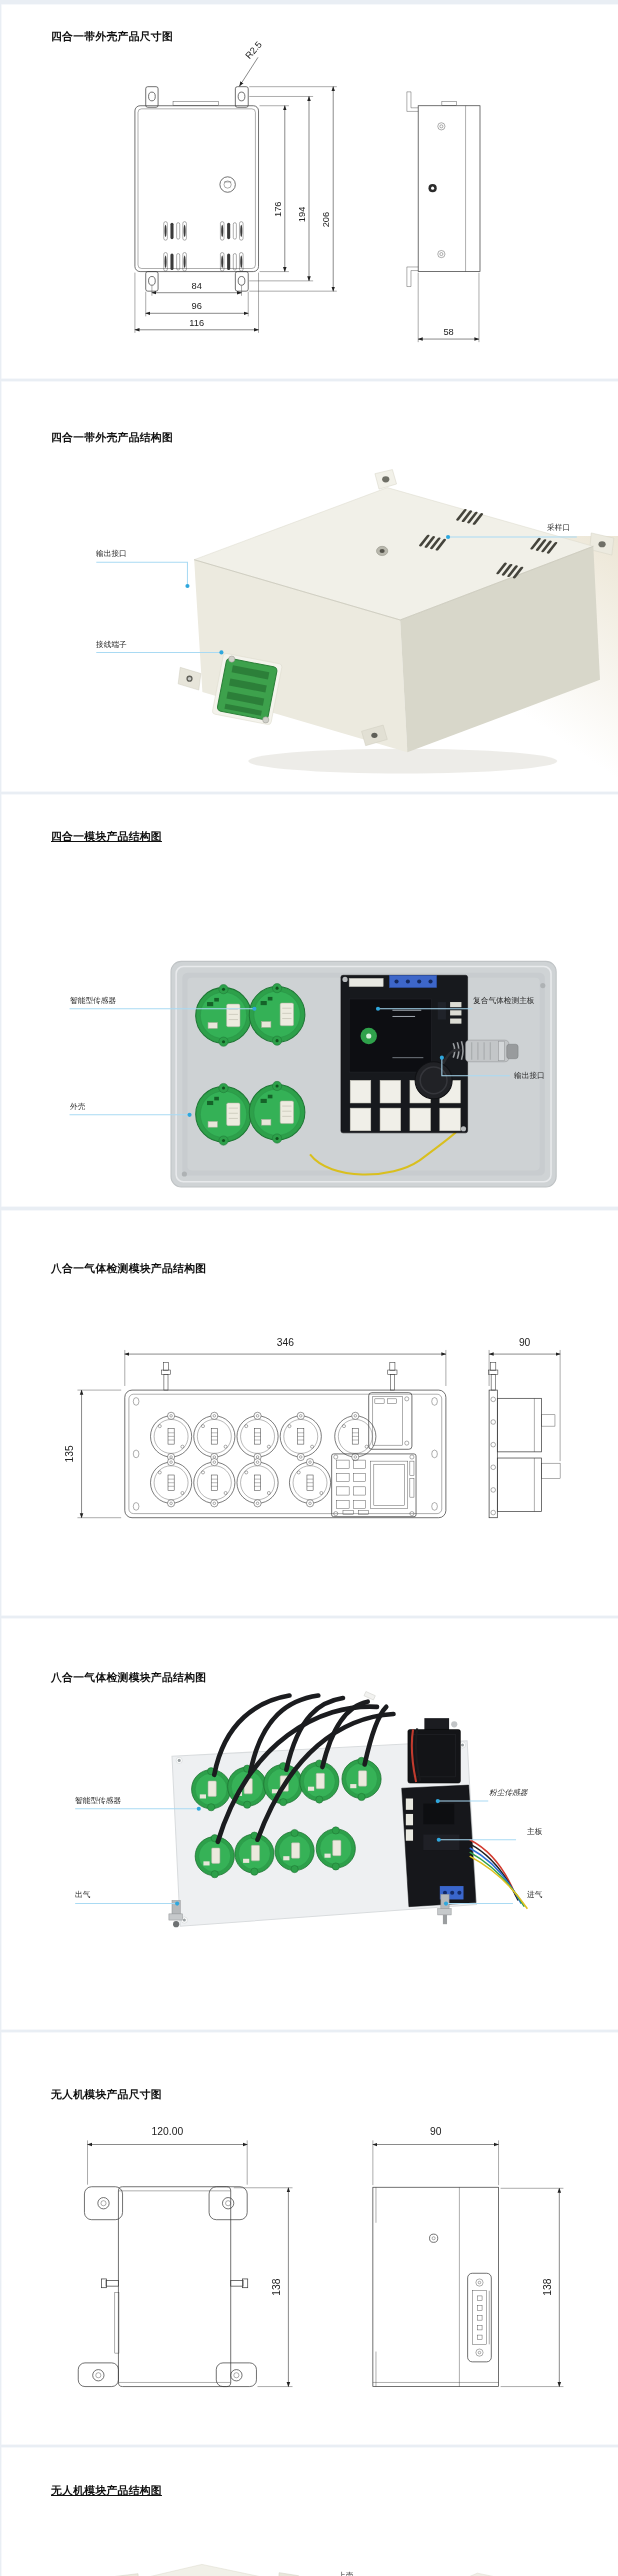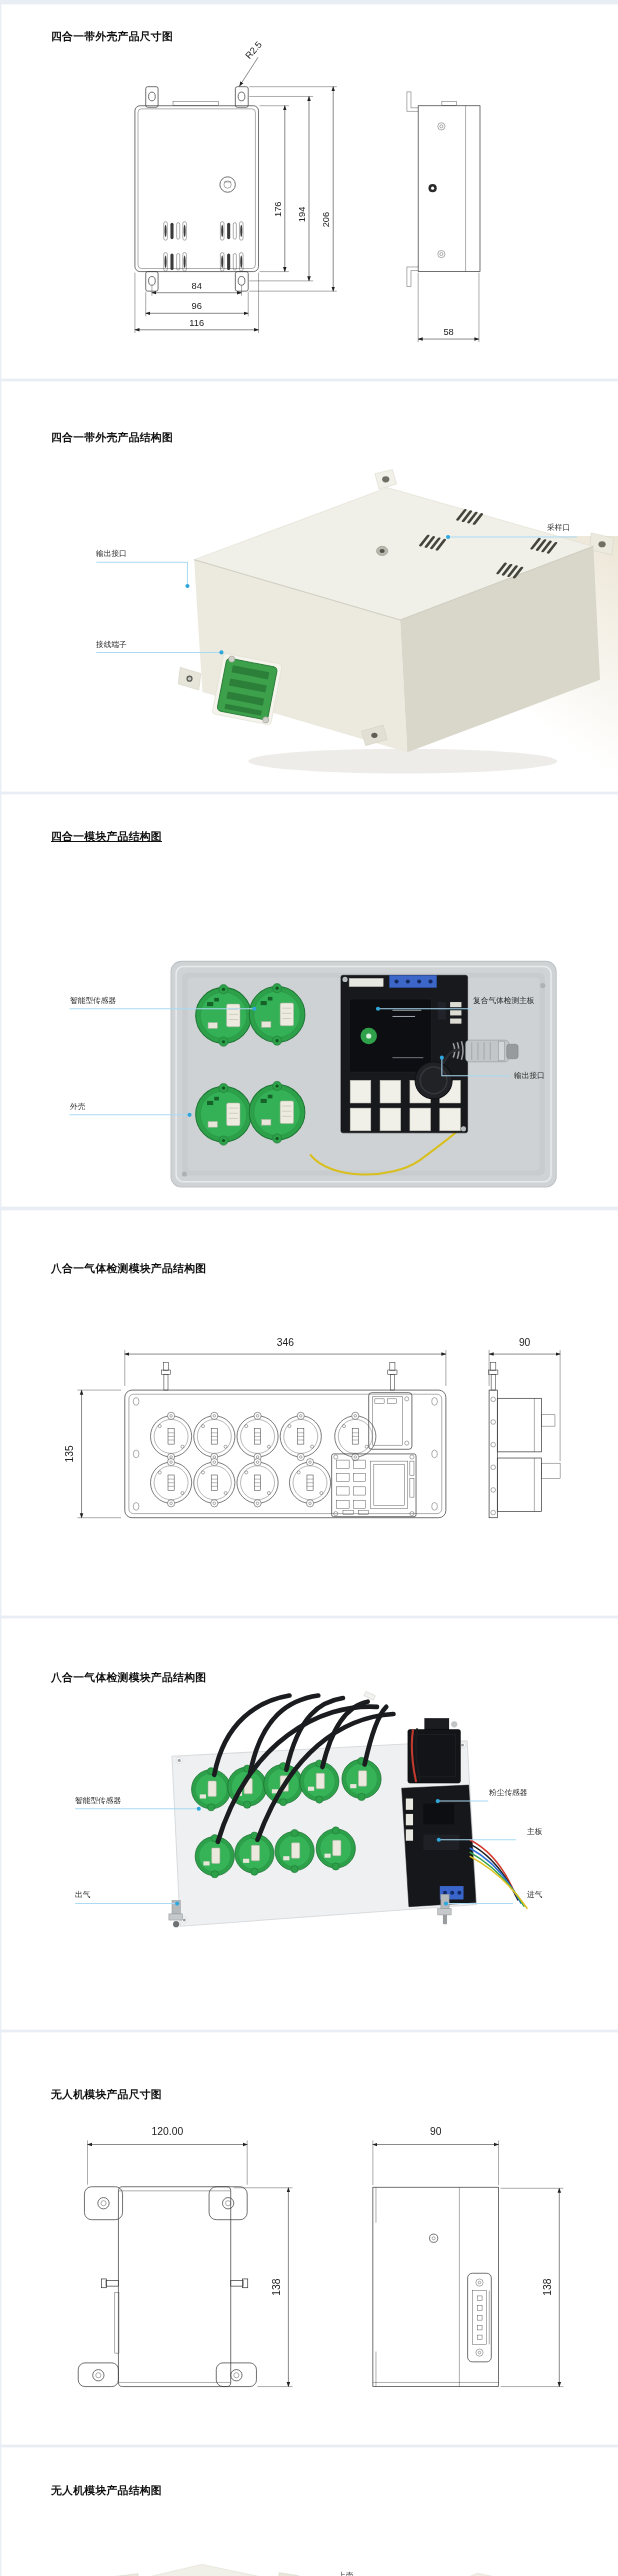--- a/index.html
+++ b/index.html
@@ -527,21 +527,21 @@
           <circle class="ldot" cx="848" cy="355" r="4"></circle>
         <line class="lead" x1="850" y1="430" x2="1000" y2="430"></line>
           <circle class="ldot" cx="850" cy="430" r="4"></circle>
         <line class="lead" x1="144" y1="554" x2="342" y2="554"></line>
           <circle class="ldot" cx="342" cy="554" r="4"></circle>
         <line class="lead" x1="864" y1="554" x2="994" y2="554"></line>
           <circle class="ldot" cx="864" cy="554" r="4"></circle>
       </g>
     </svg>
     <div class="lbl" style="left:74px;top:178px;">智能型传感器</div>
-    <div class="lbl" style="left:488px;top:170px;">粉尘传感器</div>
+    <div class="lbl" style="left:488px;top:170px;font-style:italic;">粉尘传感器</div>
     <div class="lbl" style="left:517px;top:209px;margin-left:9px;">主板</div>
     <div class="lbl" style="left:74px;top:272px;">出气</div>
     <div class="lbl" style="left:488px;top:272px;margin-left:38px;">进气</div>
   </div>
 
   <div class="card" style="top:2032px;height:413px;">
     <div class="title" style="top:42px;margin-top:14px;">无人机模块产品尺寸图</div>
     <svg class="layer" width="616" height="413" viewBox="0 0 1196 801">
       <defs>
         <marker id="a6" viewBox="0 0 10 10" refX="9" refY="5" markerWidth="9" markerHeight="9" orient="auto-start-reverse">
@@ -610,21 +610,21 @@
 
         <line class="ext" x1="970" y1="303" x2="1092" y2="303"></line>
         <line class="ext" x1="970" y1="688" x2="1092" y2="688"></line>
         <line class="dl" x1="1084" y1="303" x2="1084" y2="688" marker-start="url(#a6)" marker-end="url(#a6)"></line>
         <text class="dim2" transform="translate(1068,495) rotate(-90)" text-anchor="middle">138</text>
       </g>
     </svg>
   </div>
 
   <div class="card" style="top:2447px;height:412px;">
-    <div class="title" style="top:37px;">无人机模块产品结构图</div>
+    <div class="title" style="top:37px;text-decoration:underline;">无人机模块产品结构图</div>
     <svg class="layer" width="616" height="412" viewBox="0 0 1196 800">
 
       <g>
         <ellipse cx="400" cy="692" rx="165" ry="13" fill="rgba(120,120,110,0.18)"></ellipse>
         <polygon points="216,252 266,246 268,288 220,296" fill="#eceade" stroke="#cfcdc0"></polygon>
         <circle cx="242" cy="270" r="7" fill="#6d6b60"></circle>
         <polygon points="540,244 578,250 574,282 538,276" fill="#e8e7db" stroke="#cfcdc0"></polygon>
         <circle cx="557" cy="263" r="6" fill="#6d6b60"></circle>
         <polygon points="222,610 268,606 270,650 226,656" fill="#e5e4d8" stroke="#cfcdc0"></polygon>
         <circle cx="246" cy="630" r="7" fill="#6d6b60"></circle>

